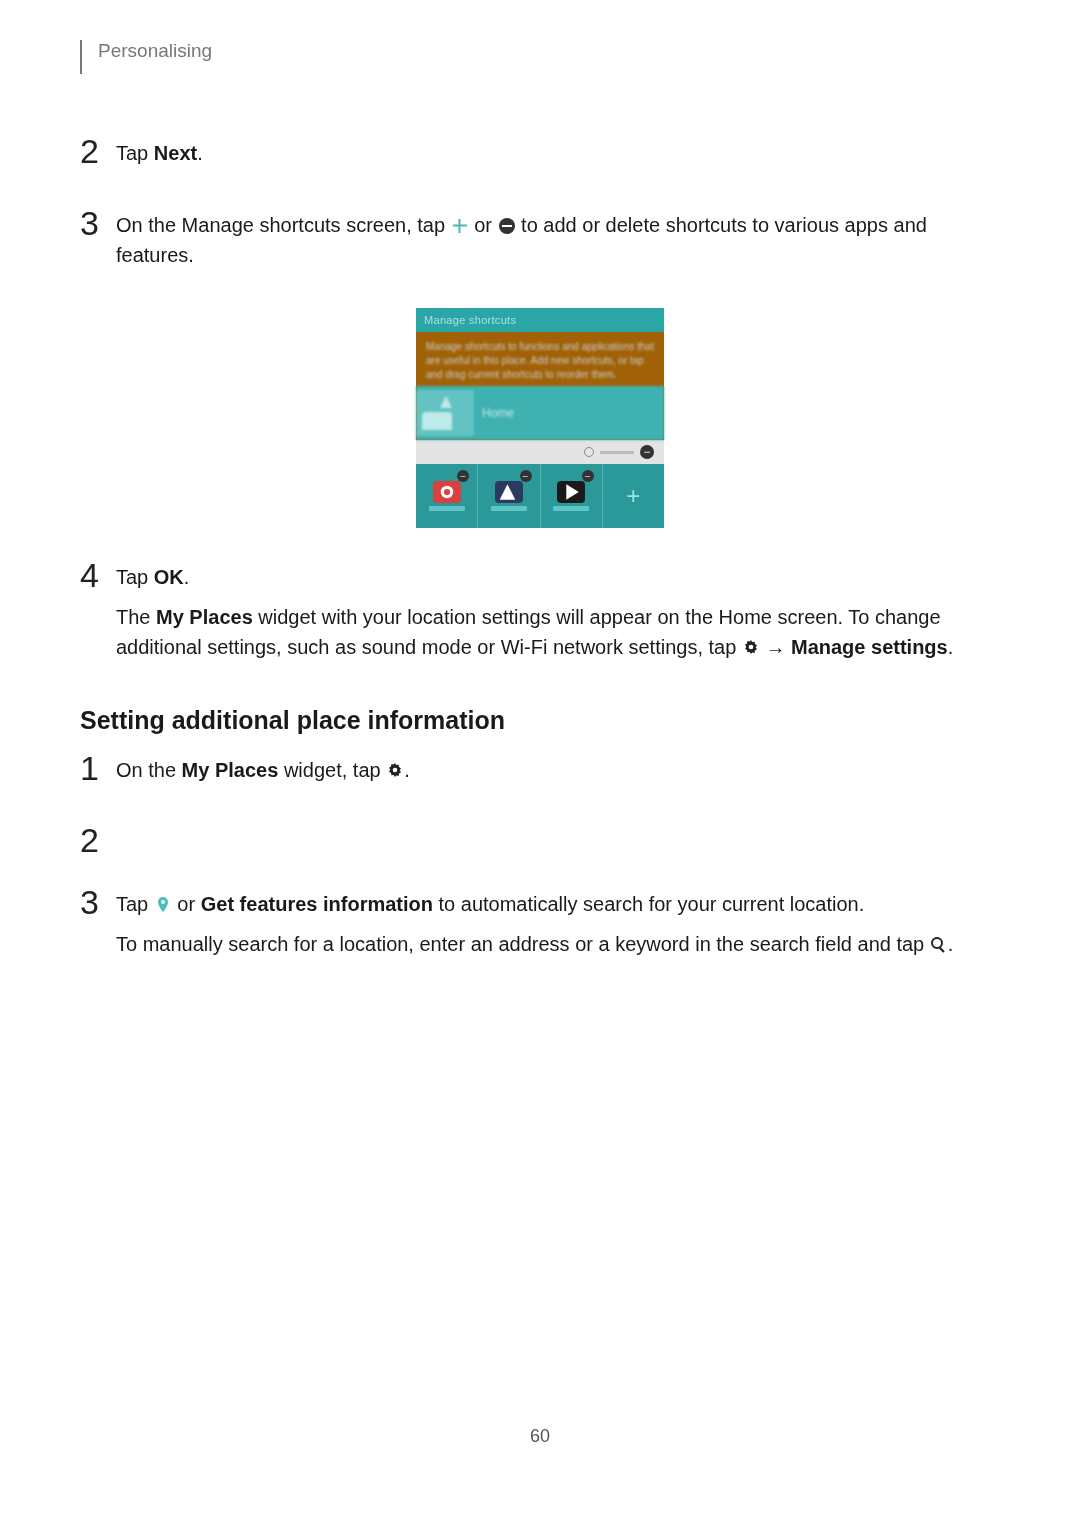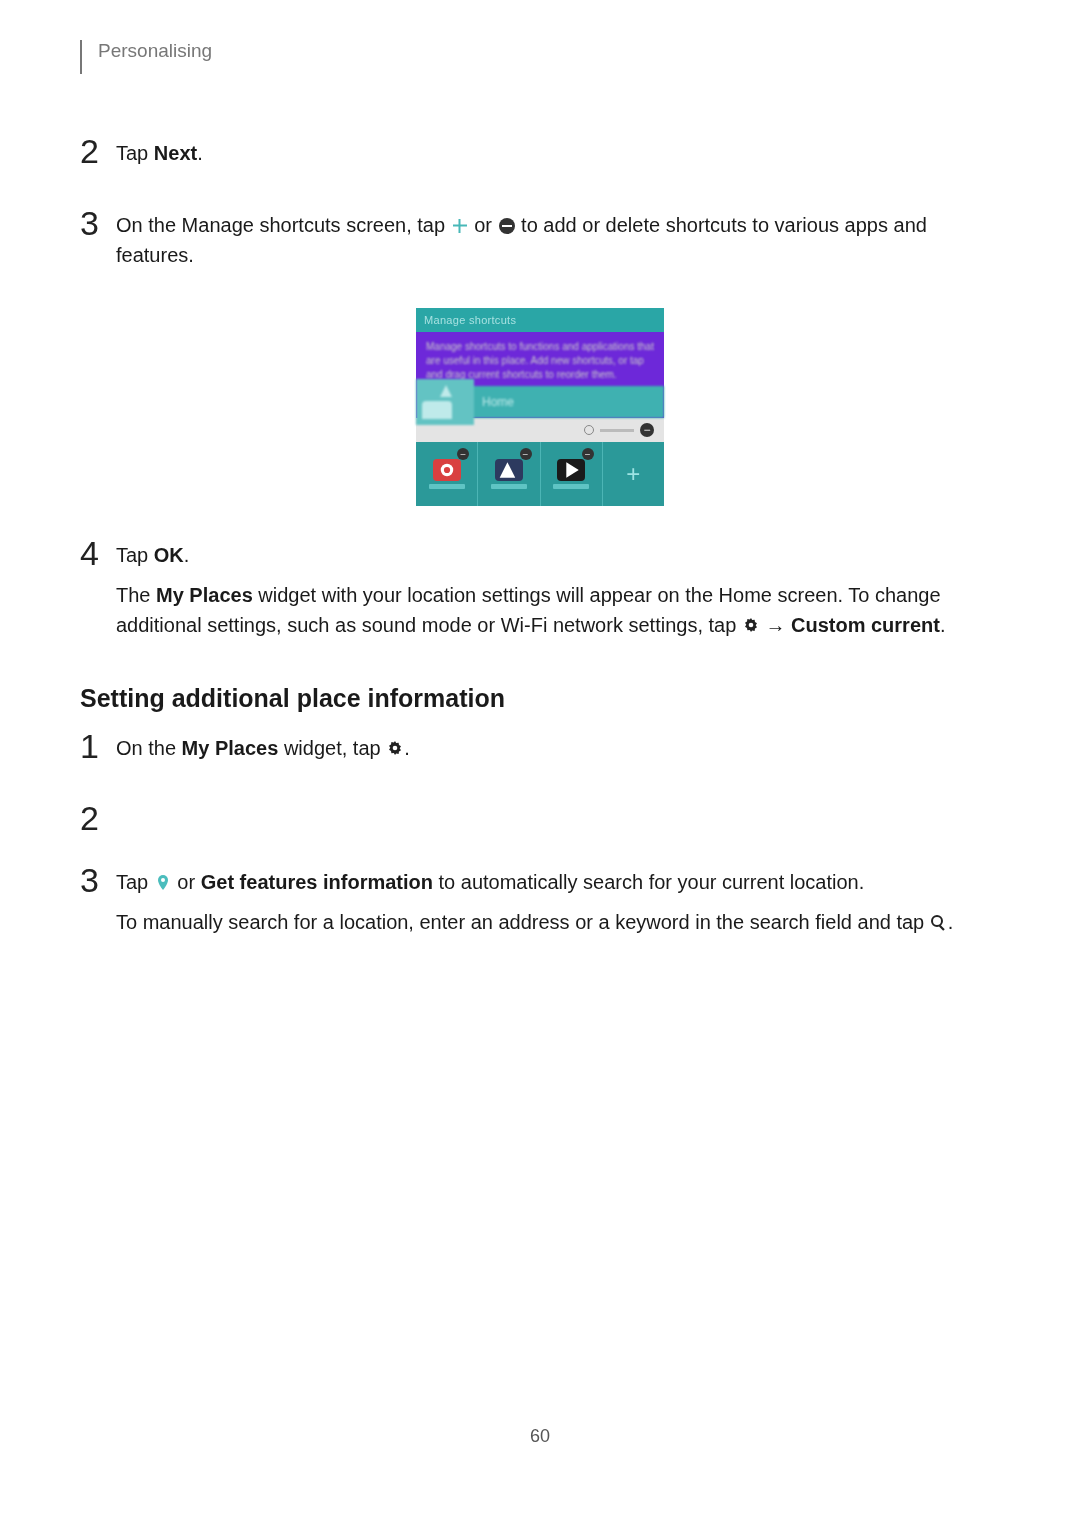--- a/index.html
+++ b/index.html
@@ -63,41 +63,41 @@
     margin-top: 34px;
     margin-bottom: 16px;
   }
   .figure-wrap {
     display: flex;
     justify-content: center;
     margin: 12px 0 30px 0;
   }
   .figure {
     width: 248px;
-    background: #6d28d9;
+    background: #a16207;
     font-size: 10px;
   }
   .fig-bar {
     background: #2aa6a6;
     height: 24px;
     padding: 6px 8px;
     color: #a7e1e1;
     font-size: 11px;
     letter-spacing: 0.3px;
   }
   .fig-text {
     padding: 8px 10px 4px 10px;
     color: #c9c9c9;
     line-height: 1.4;
     filter: blur(1.3px);
     font-size: 10px;
   }
   .home-strip {
     background: #3fb1b1;
-    height: 32px;
+    height: 54px;
     display: flex;
     align-items: center;
     color: #bfeaea;
     font-size: 12px;
     filter: blur(0.8px);
   }
   .home-ill {
     width: 58px;
     height: 46px;
     position: relative;
@@ -338,21 +338,21 @@
 
   <ol class="steps" id="steps-mid">
       <li class="step">
         <div class="step-num">4</div>
         <div class="step-body">
           <p>Tap <span class="bold">OK</span>.</p>
           <p>The <span class="bold">My Places</span> widget with your location settings will appear on the Home screen. To change additional settings, such as sound mode or Wi-Fi network settings, tap <span class="inline-icon">
               <svg viewBox="0 0 18 18">
                 <use href="#ic-gear"></use>
               </svg>
-            </span> → <span class="bold">Custom current</span>.</p>
+            </span> → <span class="bold">Manage settings</span>.</p>
         </div>
       </li>
     </ol>
 
   <h3 class="subhead">Setting additional place information</h3>
 
   <ol class="steps" id="steps-bottom">
       <li class="step">
         <div class="step-num">1</div>
         <div class="step-body">

